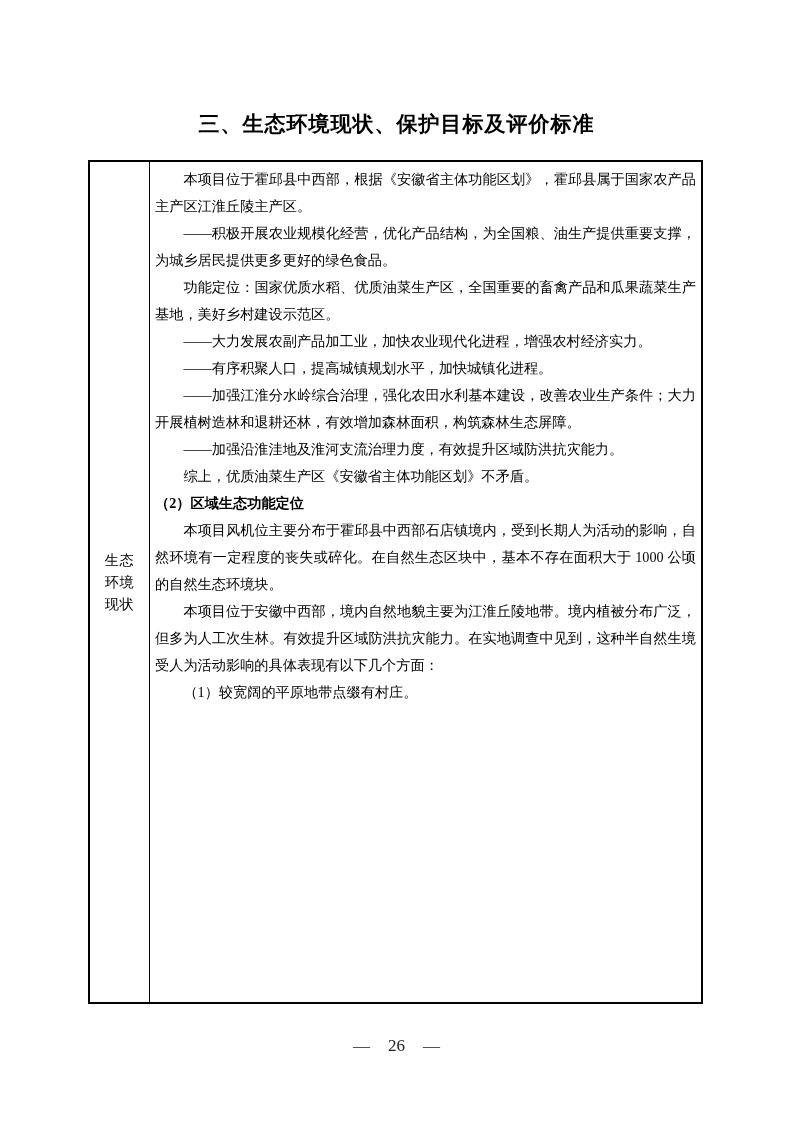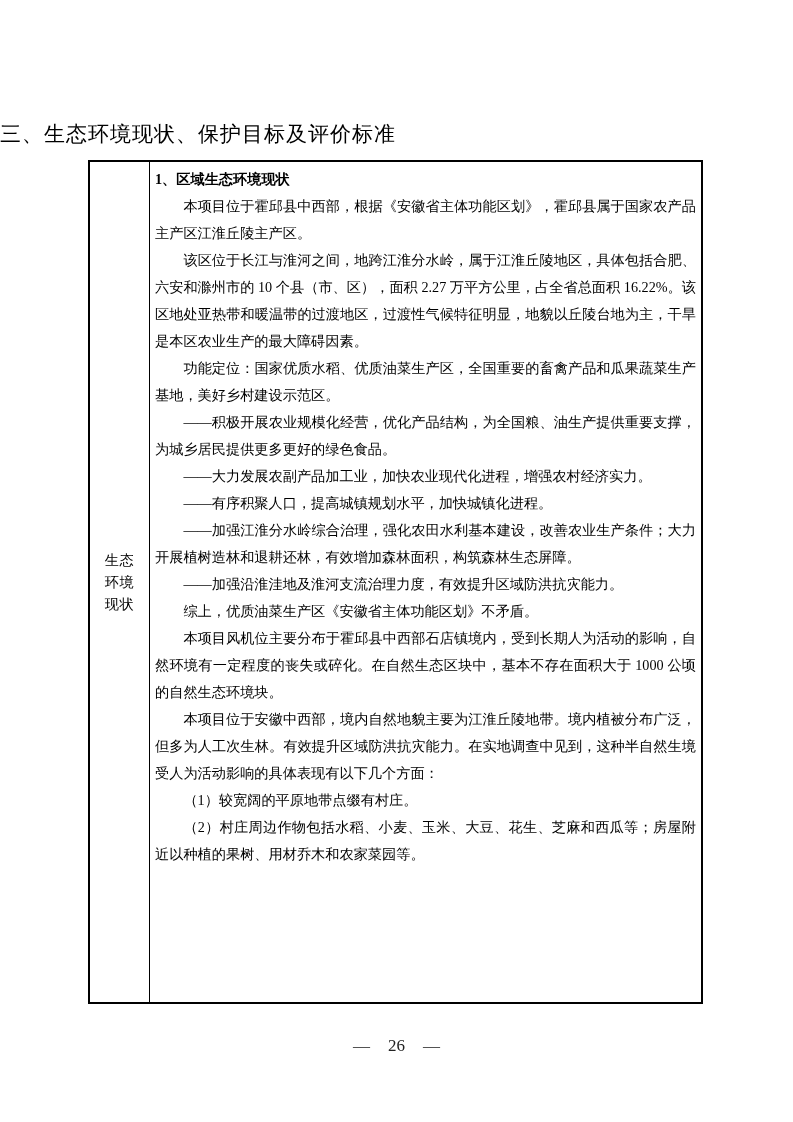--- a/index.html
+++ b/index.html
@@ -5,26 +5,26 @@
   * { margin: 0; padding: 0; box-sizing: border-box; }
   html, body { width: 793px; height: 1122px; }
   body {
     position: relative;
     background: #ffffff;
     color: #000000;
     font-family: "Liberation Serif", serif;
   }
   .page-title {
     position: absolute;
-    top: 120px;
+    top: 110px;
     left: 0;
     width: 100%;
-    text-align: left;
+    text-align: center;
     font-family: "Liberation Sans", sans-serif;
-    font-weight: normal;
+    font-weight: bold;
     font-size: 21px;
     letter-spacing: 1px;
     white-space: nowrap;
   }
   .doc-table {
     position: absolute;
     left: 88px;
     top: 160px;
     width: 615px;
     height: 844px;
@@ -76,34 +76,32 @@
 </head>
 <body>
 
 <div class="page-title">三、生态环境现状、保护目标及评价标准</div>
 
 <div class="doc-table">
   <div class="label-cell">
     <span class="label-text">生态环境现状</span>
   </div>
   <div class="content-cell">
-    <p class="para heading">1、区域生态环境现状</p>
     <p class="para indent">本项目位于霍邱县中西部，根据《安徽省主体功能区划》，霍邱县属于国家农产品主产区江淮丘陵主产区。</p>
-    <p class="para indent">该区位于长江与淮河之间，地跨江淮分水岭，属于江淮丘陵地区，具体包括合肥、六安和滁州市的 10 个县（市、区），面积 2.27 万平方公里，占全省总面积 16.22%。该区地处亚热带和暖温带的过渡地区，过渡性气候特征明显，地貌以丘陵台地为主，干旱是本区农业生产的最大障碍因素。</p>
+    <p class="para indent">——积极开展农业规模化经营，优化产品结构，为全国粮、油生产提供重要支撑，为城乡居民提供更多更好的绿色食品。</p>
     <p class="para indent">功能定位：国家优质水稻、优质油菜生产区，全国重要的畜禽产品和瓜果蔬菜生产基地，美好乡村建设示范区。</p>
-    <p class="para indent">——积极开展农业规模化经营，优化产品结构，为全国粮、油生产提供重要支撑，为城乡居民提供更多更好的绿色食品。</p>
     <p class="para indent">——大力发展农副产品加工业，加快农业现代化进程，增强农村经济实力。</p>
     <p class="para indent">——有序积聚人口，提高城镇规划水平，加快城镇化进程。</p>
     <p class="para indent">——加强江淮分水岭综合治理，强化农田水利基本建设，改善农业生产条件；大力开展植树造林和退耕还林，有效增加森林面积，构筑森林生态屏障。</p>
     <p class="para indent">——加强沿淮洼地及淮河支流治理力度，有效提升区域防洪抗灾能力。</p>
     <p class="para indent">综上，优质油菜生产区《安徽省主体功能区划》不矛盾。</p>
+    <p class="para heading">（2）区域生态功能定位</p>
     <p class="para indent">本项目风机位主要分布于霍邱县中西部石店镇境内，受到长期人为活动的影响，自然环境有一定程度的丧失或碎化。在自然生态区块中，基本不存在面积大于 1000 公顷的自然生态环境块。</p>
     <p class="para indent">本项目位于安徽中西部，境内自然地貌主要为江淮丘陵地带。境内植被分布广泛，但多为人工次生林。有效提升区域防洪抗灾能力。在实地调查中见到，这种半自然生境受人为活动影响的具体表现有以下几个方面：</p>
     <p class="para indent">（1）较宽阔的平原地带点缀有村庄。</p>
-    <p class="para indent">（2）村庄周边作物包括水稻、小麦、玉米、大豆、花生、芝麻和西瓜等；房屋附近以种植的果树、用材乔木和农家菜园等。</p>
   </div>
 </div>
 
 <div class="page-footer">
   <span class="dash">—</span>
   <span class="num">26</span>
   <span class="dash">—</span>
 </div>
 
 </body></html>

